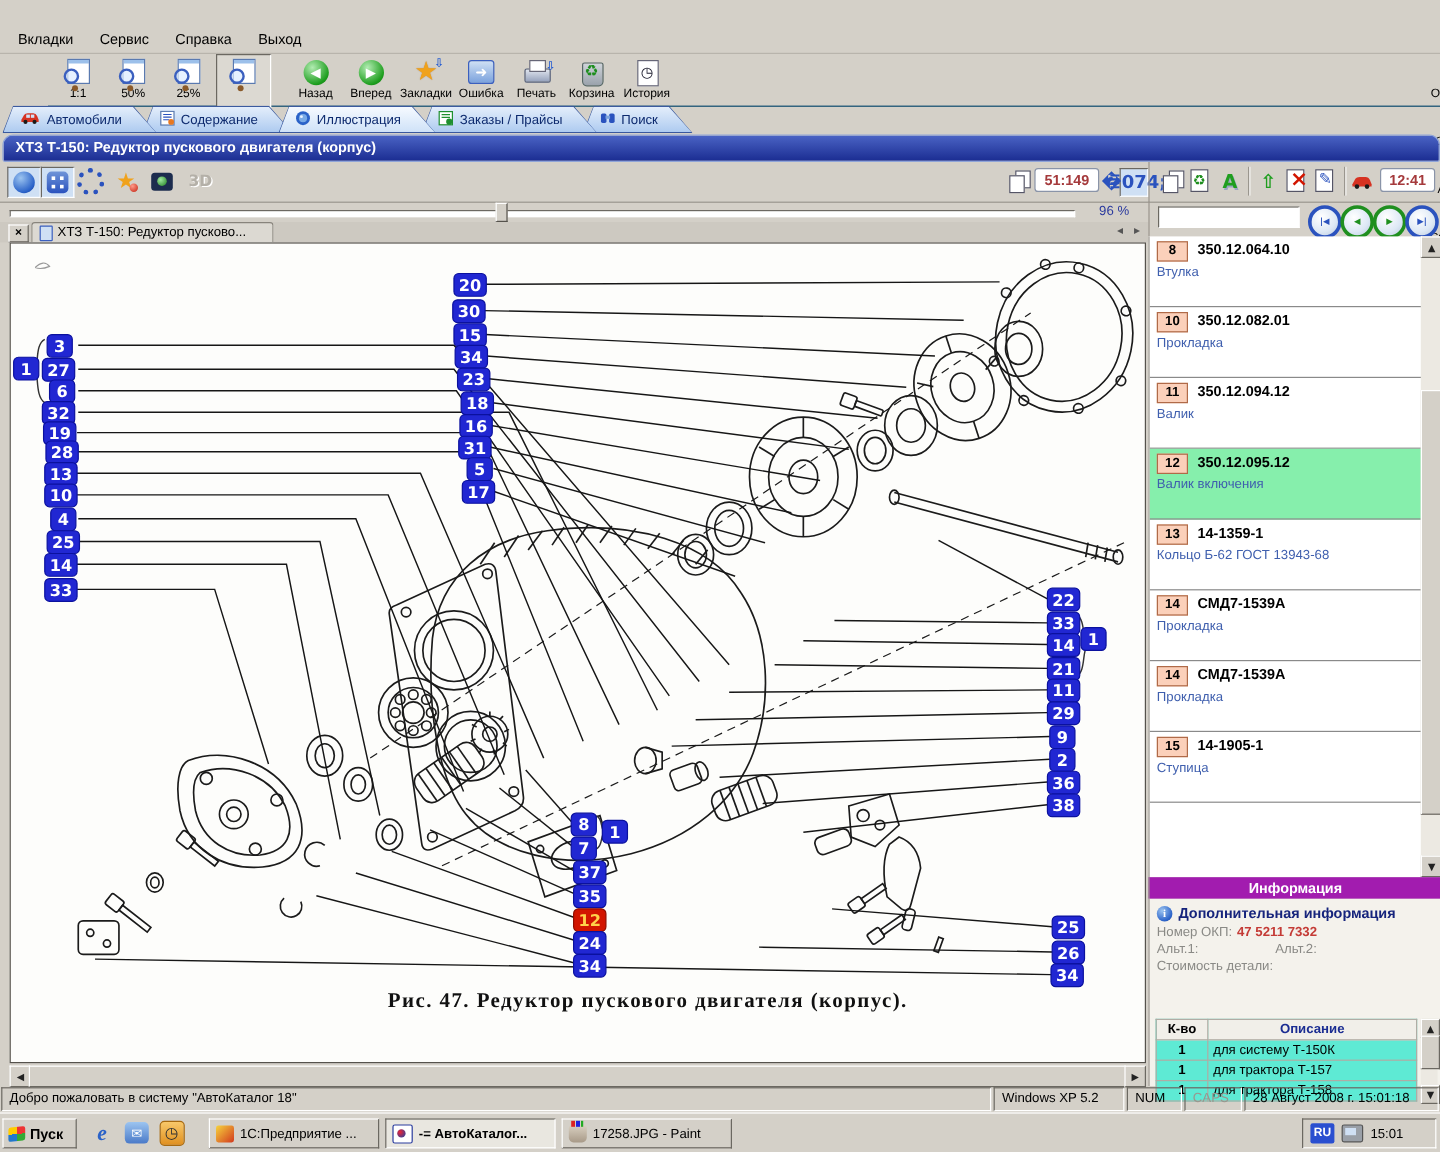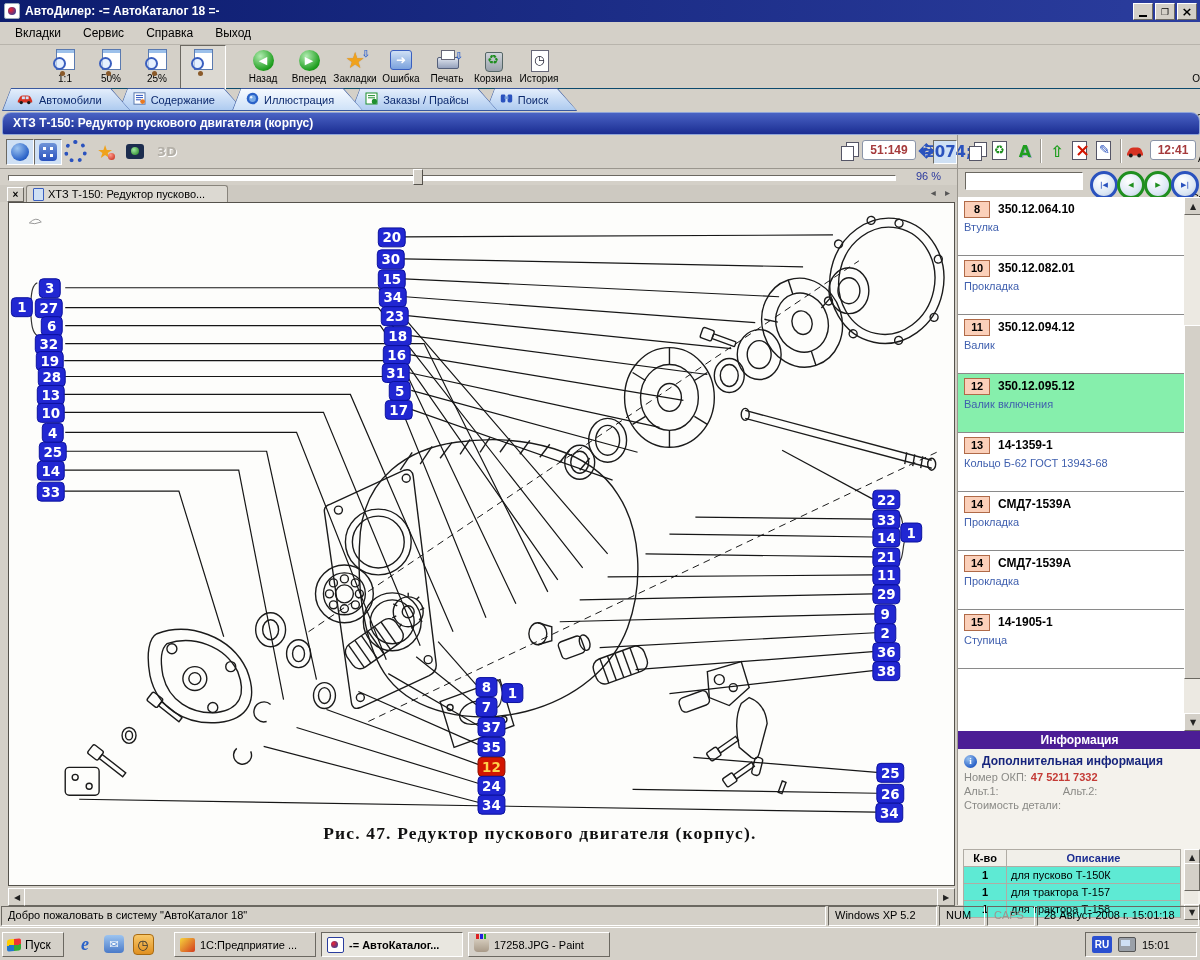--- a/index.html
+++ b/index.html
@@ -179,21 +179,21 @@
       border-left:1px solid #9a968e;overflow:hidden;}
   .part{height:59px;border-bottom:1px solid #8a8a8a;padding:4px 6px 0 6px;box-sizing:border-box;position:relative;}
   .part.sel{background:#86efac;}
   .pbadge{display:inline-block;min-width:20px;height:15px;background:#fbd0ba;border:1px solid #b06a48;
       text-align:center;font-weight:bold;font-size:11px;line-height:15px;padding:0 2px;}
   .pcode{font-weight:bold;font-size:12px;margin-left:8px;}
   .pname{color:#3f5fae;font-size:11px;margin-top:3px;}
   #parts-sb{position:absolute;left:1184px;top:197px;width:16px;height:534px;background:#ece9e2;}
   #parts-thumb{position:absolute;left:0;top:128px;width:16px;height:352px;background:#D4D0C8;}
 
-  #infoheader{position:absolute;left:957px;top:731px;width:243px;height:18px;background:#4c1d95;color:#fff;
+  #infoheader{position:absolute;left:957px;top:731px;width:243px;height:18px;background:#a21caf;color:#fff;
       font-weight:bold;font-size:12px;text-align:center;line-height:18px;border-left:1px solid #9a968e;}
   #infobody{position:absolute;left:957px;top:749px;width:243px;height:156px;background:#f4f2ec;
       border-left:1px solid #9a968e;font-size:11px;}
   #info-subtitle-row{display:flex;align-items:center;gap:5px;padding:5px 0 2px 6px;}
   #info-i{width:13px;height:13px;border-radius:50%;flex:none;color:#fff;font-weight:bold;font-size:9px;
       display:flex;align-items:center;justify-content:center;font-family:"Liberation Serif",serif;
       background:radial-gradient(circle at 35% 30%,#9cc4f0,#2a62c8 70%,#10308a);}
   #info-subtitle{color:#16247c;font-weight:bold;font-size:12px;}
   .info-line{padding:1px 6px;color:#8a8a86;}
   .red-val{color:#c43b36;font-weight:bold;margin-left:4px;}
@@ -211,21 +211,21 @@
   
   #statusbar{position:absolute;left:0;top:905px;width:1200px;height:22px;display:flex;gap:2px;
       align-items:center;padding:0 1px;box-sizing:border-box;}
   .spanel{height:18px;line-height:17px;padding:0 6px;white-space:nowrap;overflow:hidden;}
   #st-welcome{flex:1;}
   #st-caps{color:#9a968e;}
 
   
   #taskbar{position:absolute;left:0;top:927px;width:1200px;height:33px;border-top:1px solid #fff;}
   #startbtn{position:absolute;left:2px;top:4px;width:62px;height:25px;display:flex;align-items:center;
-      gap:4px;padding-left:4px;box-sizing:border-box;font-weight:normal;font-size:12px;}
+      gap:4px;padding-left:4px;box-sizing:border-box;font-weight:bold;font-size:12px;}
   #startflag{width:14px;height:12px;background:conic-gradient(#e33 0 25%,#3a3 0 50%,#27c 0 75%,#fc0 0);
       transform:skewY(-6deg);border-radius:2px;}
   #quicklaunch{position:absolute;left:74px;top:5px;display:flex;gap:7px;align-items:center;}
   .ql{width:22px;height:22px;display:flex;align-items:center;justify-content:center;font-family:"DejaVu Sans",sans-serif;}
   .ql-ie{color:#2a62c8;font-size:18px;font-weight:bold;font-family:"Liberation Serif",serif;font-style:italic;}
   .ql-mail{width:20px;height:18px;background:linear-gradient(#9cc4f0,#4a7ac8);border-radius:4px;color:#fff;
       font-size:11px;display:flex;align-items:center;justify-content:center;}
   .ql-clock{width:19px;height:19px;border-radius:4px;background:linear-gradient(#f8c86a,#e09020);
       border:1px solid #a86a10;color:#333;font-size:13px;display:flex;align-items:center;justify-content:center;}
   #tasks{position:absolute;left:174px;top:4px;display:flex;gap:5px;}
@@ -246,29 +246,20 @@
       display:flex;align-items:center;justify-content:center;border-radius:2px;}
   #tray-pc{width:16px;height:13px;background:#9aa0a8;border:1px solid #555;border-radius:2px;position:relative;}
   #tray-pc::after{content:"";position:absolute;left:2px;top:2px;width:9px;height:6px;background:#cfe0f4;}
   #tray-clock{font-size:11px;}
 </style>
 </head>
 <body>
 
 <div id="screen">
 
-  <div id="titlebar">
-    <div id="title-icon"></div>
-    <div id="title-text">АвтоДилер: -= АвтоКаталог 18 =-</div>
-    <div id="winbtns">
-      <div class="wb wb-min out"></div>
-      <div class="wb wb-rest out"></div>
-      <div class="wb wb-close out"></div>
-    </div>
-  </div>
 
   <div id="menubar">
       <div class="menu-item">Вкладки</div>
       <div class="menu-item">Сервис</div>
       <div class="menu-item">Справка</div>
       <div class="menu-item">Выход</div>
     </div>
 
   <div id="toolbar">
     <div id="tb-zoom">
@@ -925,21 +916,21 @@
     <table id="info-table">
       <thead>
           <tr>
         <th class="kvo">К-во</th>
         <th class="descr">Описание</th>
       </tr>
         </thead>
       <tbody id="info-rows">
           <tr>
             <td class="kvo">1</td>
-            <td>для пусково Т-150К</td>
+            <td>для систему Т-150К</td>
           </tr>
           <tr>
             <td class="kvo">1</td>
             <td>для трактора Т-157</td>
           </tr>
           <tr>
             <td class="kvo">1</td>
             <td>для трактора Т-158</td>
           </tr>
         </tbody>

